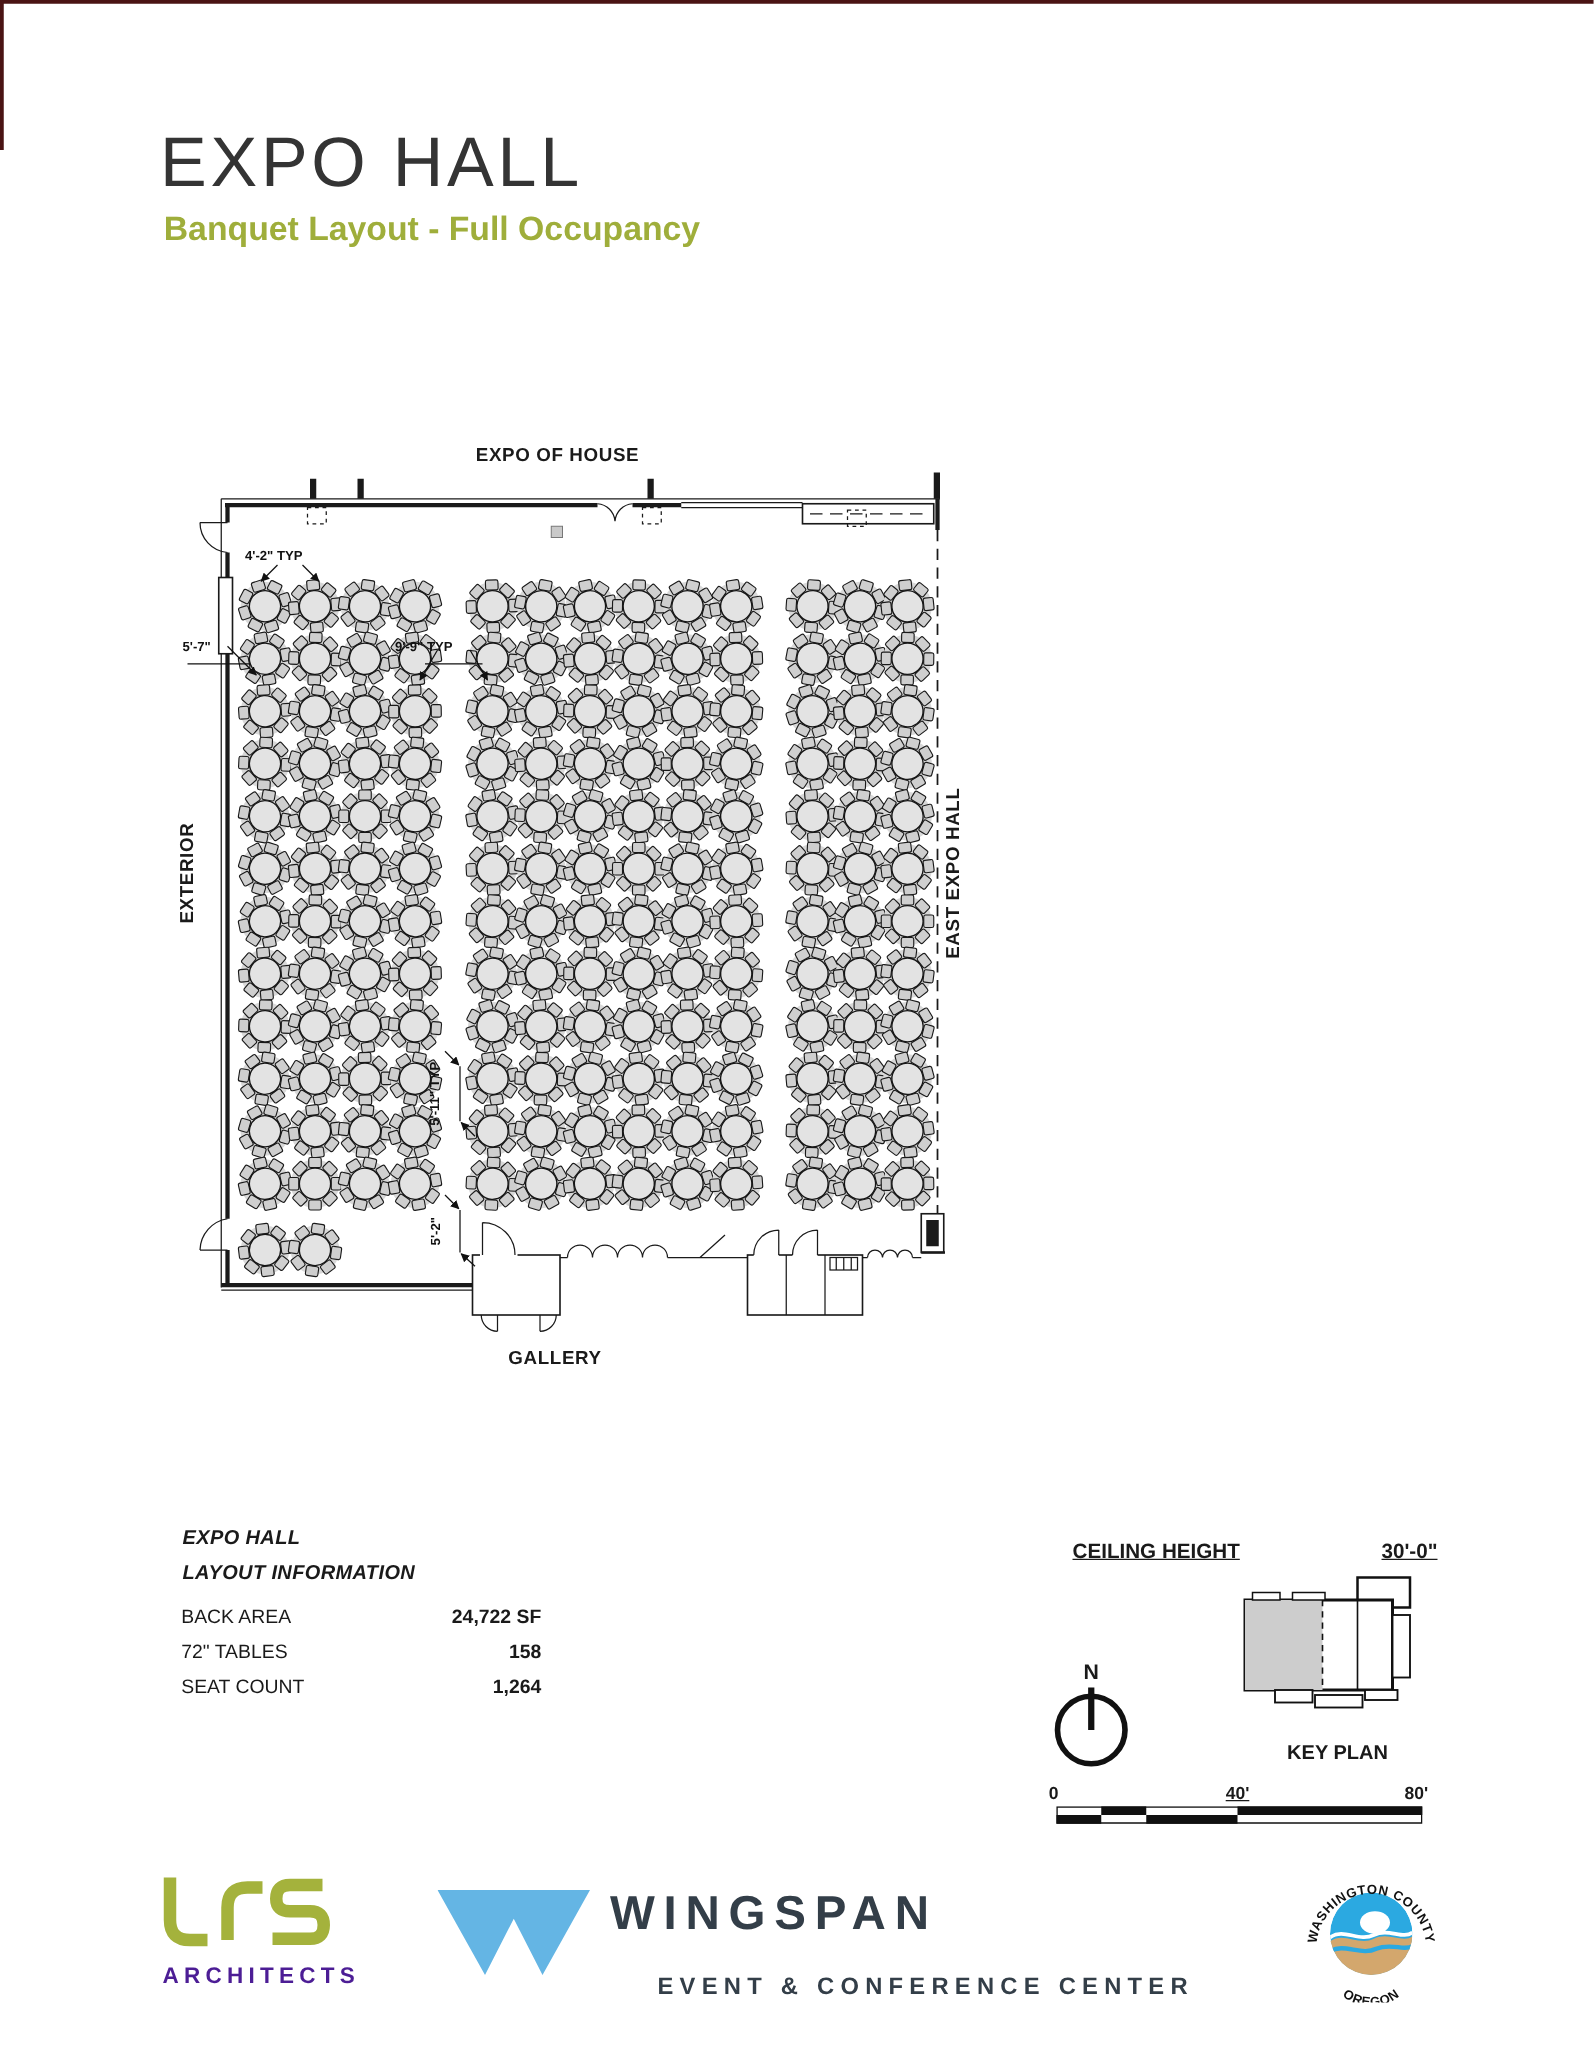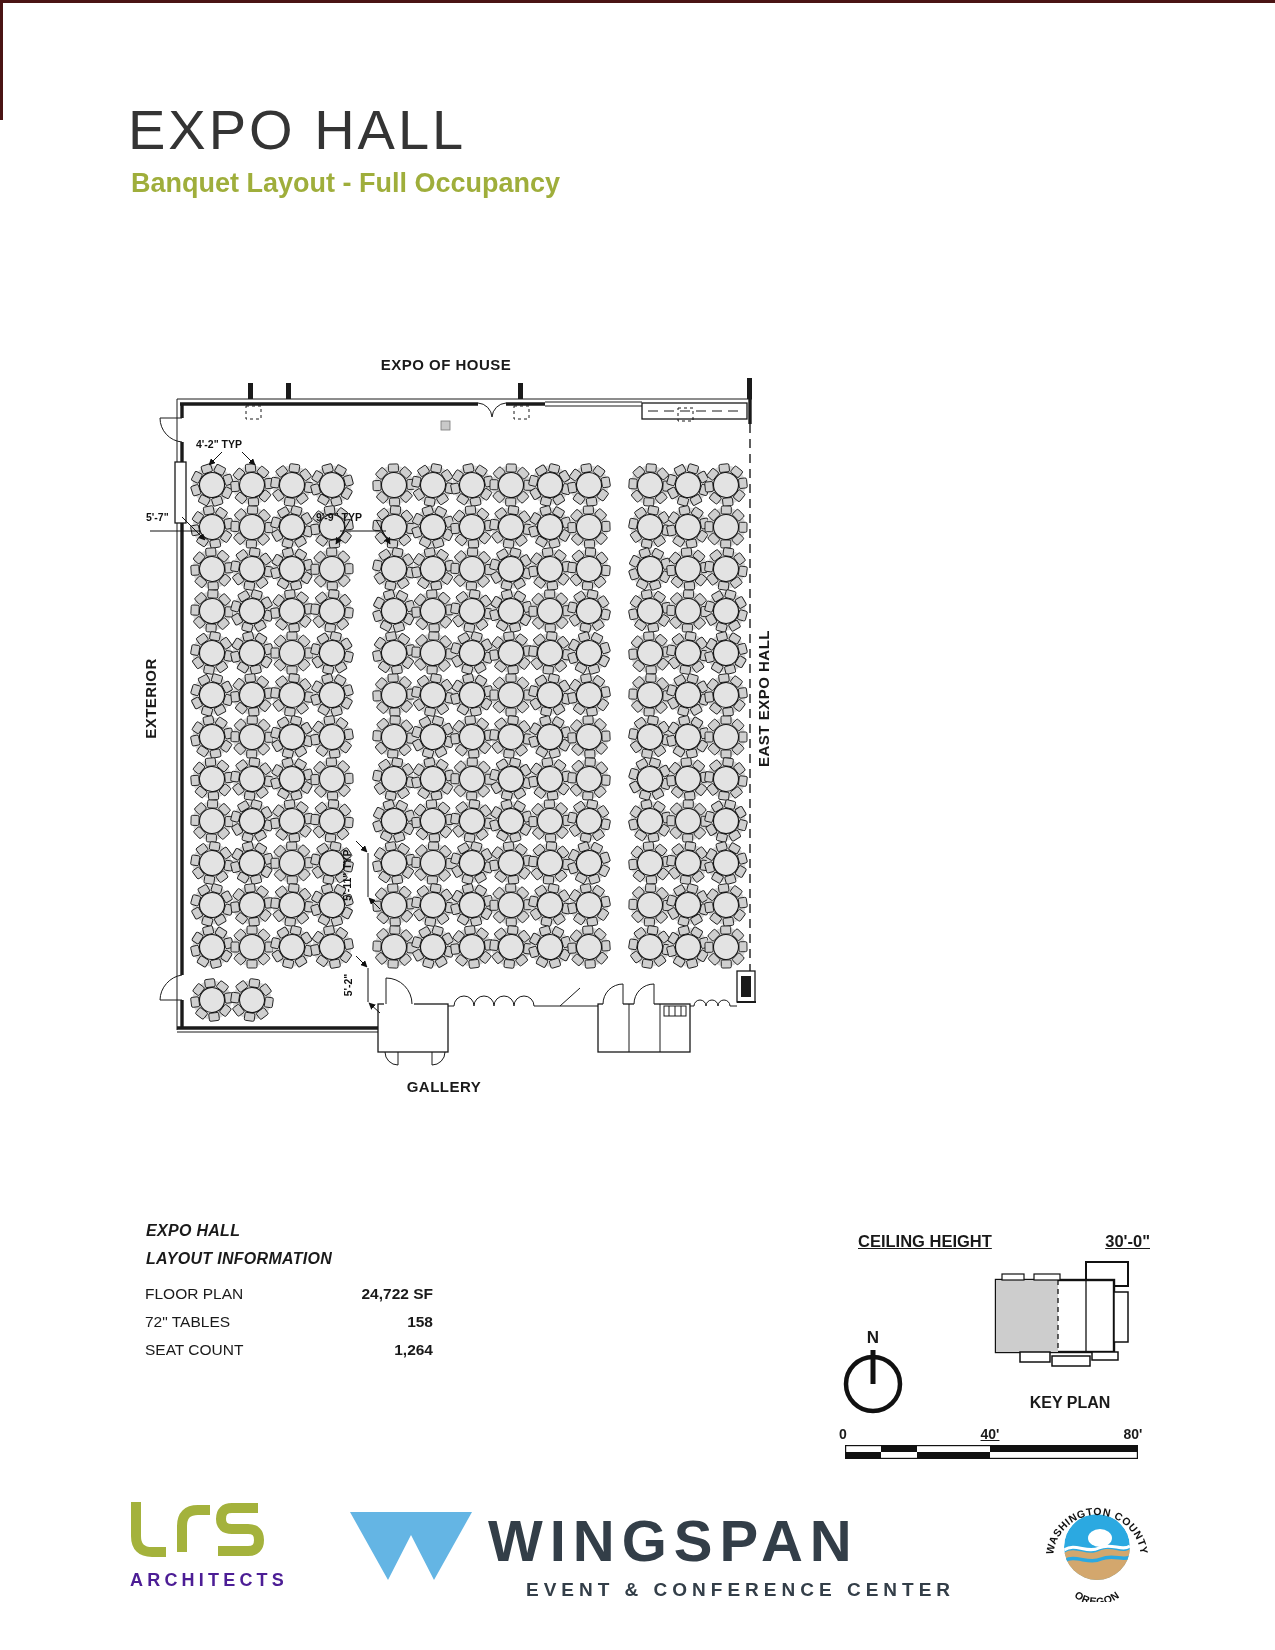--- a/index.html
+++ b/index.html
@@ -42,21 +42,21 @@
   .north-n{left:853px;top:1328px;width:40px;text-align:center;font-size:17px;font-weight:bold;}
   .keyplan-label{left:1010px;top:1394px;width:120px;text-align:center;font-size:16px;font-weight:bold;}
   .scale-lab{font-size:14px;font-weight:bold;}
   .scale-0{left:839px;top:1426px;width:20px;}
   .scale-40{left:965px;top:1426px;width:50px;text-align:center;text-decoration:underline;}
   .scale-80{left:1108px;top:1426px;width:50px;text-align:center;}
   
   .architects{left:130px;top:1570px;font-size:18px;font-weight:bold;letter-spacing:4.2px;color:#4c1d95;text-align:center;}
   .lrs-path{stroke:var(--lrs_green,#a4b23c);stroke-width:10;fill:none;}
   .w-mark{fill:var(--wingspan_blue,#64b5e4);}
-  .venue-name{left:488px;top:1512px;font-size:58px;font-weight:800;letter-spacing:7px;color:var(--wingspan_dark,#333e48);line-height:1;}
+  .venue-name{left:488px;top:1512px;font-size:38px;font-weight:800;letter-spacing:7px;color:var(--wingspan_dark,#333e48);line-height:1;}
   .venue-tag{left:490px;top:1580px;font-size:19px;font-weight:600;letter-spacing:5px;color:var(--wingspan_dark,#333e48);line-height:1;margin-left:36px;}
   .fill-cblue{fill:var(--county_blue,#2ba9e1);}
   .fill-ctan{fill:var(--county_tan,#d3a76d);}
   .stroke-cblue{stroke:var(--county_blue,#2ba9e1);}
   .sealtext{font:bold 10.5px "Liberation Sans",sans-serif;fill:#111;letter-spacing:.6px;}
 </style>
 </head>
 <body>
 
 <div class="abs edge-top"></div>
@@ -344,21 +344,21 @@
       <line x1="356" y1="956" x2="367" y2="967" class="dimline" marker-end="url(#arr)"></line>
       <line x1="380" y1="1013" x2="369" y2="1003" class="dimline" marker-end="url(#arr)"></line>
       <text x="352" y="985" class="dimtext" text-anchor="middle" transform="rotate(-90 352 985)">5'-2"</text>
     </g>
 </svg>
 
 <div class="abs info-t info-t1">EXPO HALL</div>
 <div class="abs info-t info-t2">LAYOUT INFORMATION</div>
 <div class="abs info-rows">
   <div class="info-row">
-    <span class="lab">FLOOR PLAN</span>
+    <span class="lab">BACK AREA</span>
     <span class="val">24,722 SF</span>
   </div>
   <div class="info-row">
     <span class="lab">72" TABLES</span>
     <span class="val">158</span>
   </div>
   <div class="info-row">
     <span class="lab">SEAT COUNT</span>
     <span class="val">1,264</span>
   </div>

